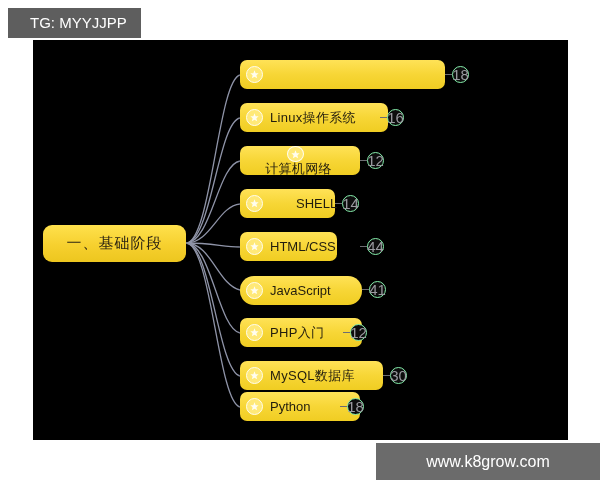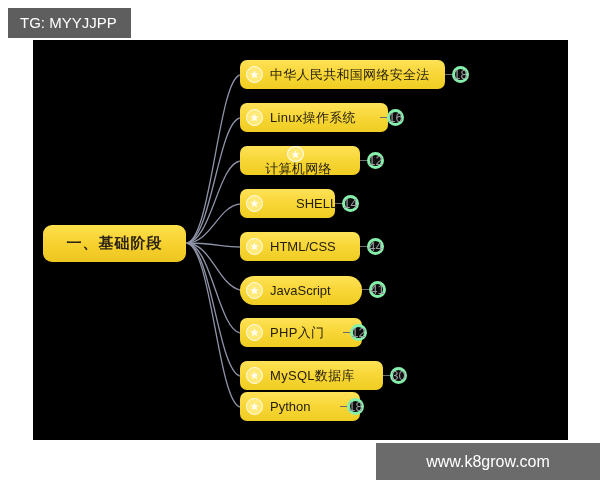--- a/index.html
+++ b/index.html
@@ -45,21 +45,21 @@
     height: 37px;
     border-radius: 9px;
     background: linear-gradient(180deg, #ffe14d 0%, #f6d02e 55%, #edc61f 100%);
     box-shadow: 0 1px 3px rgba(0,0,0,0.55);
     display: flex;
     align-items: center;
     justify-content: center;
   }
   #root-label {
     font-size: 15px;
-    font-weight: bold;
+    font-weight: normal;
     color: #2a2313;
     letter-spacing: 1px;
     white-space: nowrap;
   }
 
   
   .node {
     position: absolute;
     height: 29px;
     border-radius: 7px;
@@ -92,23 +92,23 @@
   }
   .node-label.cjk { letter-spacing: 0.3px; }
 
   
   .badge {
     position: absolute;
     width: 17px;
     height: 17px;
     border-radius: 50%;
     background: #0d0d0d;
-    border: 3px solid #86efac;
+    border: 1px solid #86efac;
     color: #9a9aa0;
-    font-size: 13px;
+    font-size: 15px;
     display: flex;
     align-items: center;
     justify-content: center;
     box-sizing: border-box;
   }
   .badge-stub {
     position: absolute;
     height: 1px;
     width: 7px;
     background: #6d6d72;
@@ -125,21 +125,21 @@
   }
 
   
   #tg-badge {
     position: absolute;
     left: 8px;
     top: 8px;
     background: #5e5e5e;
     color: #ffffff;
     font-size: 15px;
-    padding: 6px 14px 7px 12px;
+    padding: 6px 14px 7px 22px;
     white-space: nowrap;
   }
   #site-bar {
     position: absolute;
     left: 376px;
     top: 443px;
     width: 224px;
     height: 37px;
     background: #6b6b6b;
     color: #ffffff;
@@ -173,21 +173,20 @@
     <span id="root-label">一、基础阶段</span>
   </div>
 
   <div id="nodes-layer">
       <div class="node" style="left: 207px; top: 20px; width: 205px;">
         <span class="star-icon">
           <svg width="9" height="9" viewBox="0 0 10 10">
             <polygon points="5,0.4 6.3,3.5 9.6,3.7 7.1,5.9 7.9,9.2 5,7.4 2.1,9.2 2.9,5.9 0.4,3.7 3.7,3.5" fill="#fffdf0"></polygon>
           </svg>
         </span>
-        <span class="node-label cjk">中华人民共和国网络安全法</span>
       </div>
       <div class="badge-stub" style="left: 412px; top: 34px;"></div>
       <div class="badge" style="left: 419px; top: 26px;">18</div>
       <div class="node" style="left: 207px; top: 63px; width: 148px;">
         <span class="star-icon">
           <svg width="9" height="9" viewBox="0 0 10 10">
             <polygon points="5,0.4 6.3,3.5 9.6,3.7 7.1,5.9 7.9,9.2 5,7.4 2.1,9.2 2.9,5.9 0.4,3.7 3.7,3.5" fill="#fffdf0"></polygon>
           </svg>
         </span>
         <span class="node-label cjk">Linux操作系统</span>
@@ -207,21 +206,21 @@
       <div class="node" style="left: 207px; top: 149px; width: 95px; gap: 26px;">
         <span class="star-icon">
           <svg width="9" height="9" viewBox="0 0 10 10">
             <polygon points="5,0.4 6.3,3.5 9.6,3.7 7.1,5.9 7.9,9.2 5,7.4 2.1,9.2 2.9,5.9 0.4,3.7 3.7,3.5" fill="#fffdf0"></polygon>
           </svg>
         </span>
         <span class="node-label">SHELL</span>
       </div>
       <div class="badge-stub" style="left: 302px; top: 163px;"></div>
       <div class="badge" style="left: 309px; top: 155px;">14</div>
-      <div class="node" style="left: 207px; top: 192px; width: 120px;">
+      <div class="node" style="left: 207px; top: 192px; width: 97px;">
         <span class="star-icon">
           <svg width="9" height="9" viewBox="0 0 10 10">
             <polygon points="5,0.4 6.3,3.5 9.6,3.7 7.1,5.9 7.9,9.2 5,7.4 2.1,9.2 2.9,5.9 0.4,3.7 3.7,3.5" fill="#fffdf0"></polygon>
           </svg>
         </span>
         <span class="node-label">HTML/CSS</span>
       </div>
       <div class="badge-stub" style="left: 327px; top: 206px;"></div>
       <div class="badge" style="left: 334px; top: 198px;">44</div>
       <div class="node" style="left: 207px; top: 236px; width: 122px; border-radius: 14px;">

